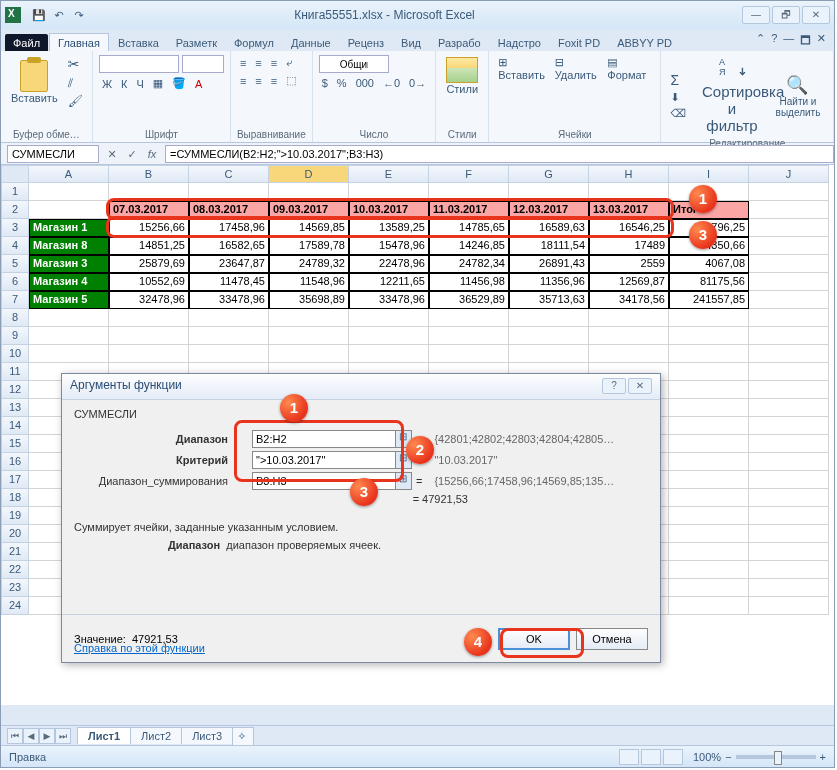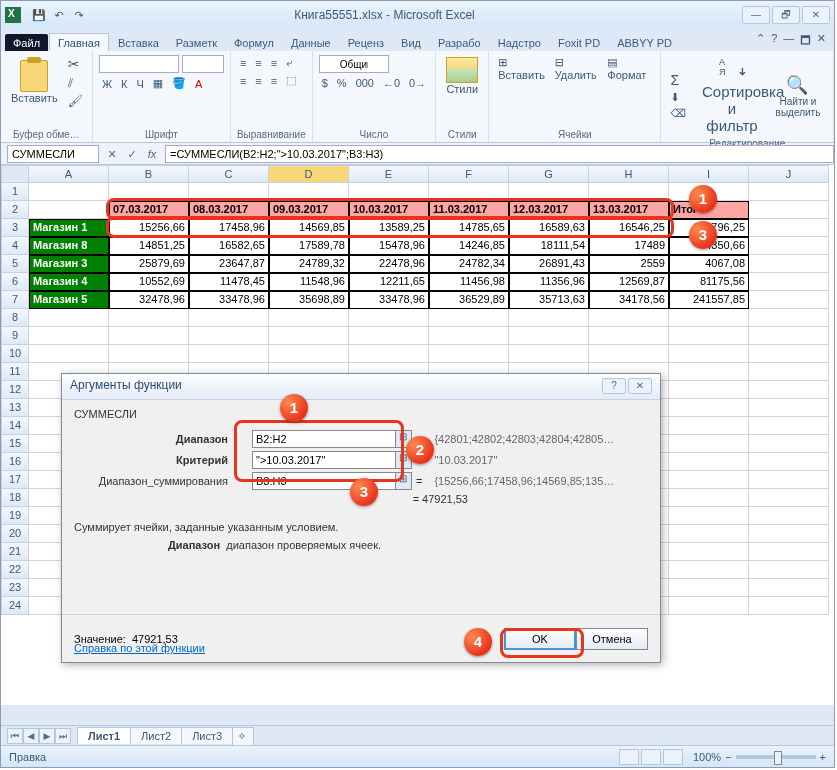--- a/index.html
+++ b/index.html
@@ -80,21 +80,21 @@
 .dialog .dfield { width: 100%; height: 18px; border: 1px solid #888; background: #fff; padding: 1px 18px 1px 3px; font-size: 11px; }
 .dialog .ref-btn { position: absolute; right: 1px; top: 1px; width: 16px; height: 16px; background: #dfe9f5; border-left: 1px solid #888; }
 .dialog .ref-btn::before { content: "⊞"; font-size: 10px; position: absolute; left: 3px; top: 0; color: #3b5a7a; }
 .dialog .deval { padding-left: 8px; color: #666; font-size: 11px; }
 .dialog .equals { padding: 0 4px; }
 .dialog .desc { margin-top: 16px; font-size: 11px; }
 .dialog .desc2 { margin-top: 6px; padding-left: 94px; font-size: 11px; }
 .dialog .dfoot { position: absolute; bottom: 0; left: 0; right: 0; height: 48px; border-top: 1px solid #c5d2e3; padding: 6px 12px; display: flex; align-items: center; }
 .dialog .result { font-size: 11px; }
 .dialog .help-link { position: absolute; left: 12px; bottom: 8px; color: #0066cc; text-decoration: underline; font-size: 11px; }
-.dialog .btns { margin-left: auto; display: flex; }
+.dialog .btns { margin-left: auto; display: flex; gap: 6px; }
 .dialog .dlg-btn { width: 72px; height: 22px; border: 1px solid #888; background: linear-gradient(#fdfdfe,#e4ecf7); font-size: 11px; }
 .dialog .dlg-btn.ok { border: 2px solid #4a90d9; }
 
 .sheet-tabs { position: absolute; bottom: 22px; left: 0; right: 0; height: 20px; background: #dfe9f5; border-top: 1px solid #b5c7de; display: flex; align-items: center; padding-left: 6px; gap: 0; }
 .sheet-tabs .nav { display: flex; margin-right: 6px; }
 .sheet-tabs .navbtn { width: 16px; height: 16px; border: 1px solid #b5c7de; background: #eaf3fb; font-size: 9px; text-align: center; line-height: 14px; color: #5a6a7a; }
 .sheet-tabs .stab { padding: 2px 10px; background: #f4f8fd; border: 1px solid #b5c7de; border-bottom: none; font-size: 11px; color: #3b5a7a; margin-right: -1px; }
 .sheet-tabs .stab.active { background: #fff; font-weight: bold; }
 
 .statusbar { position: absolute; bottom: 0; left: 0; right: 0; height: 22px; background: linear-gradient(#eaf3fb,#d4e6f7); border-top: 1px solid #b5c7de; display: flex; align-items: center; padding: 0 8px; font-size: 11px; color: #3b5a7a; }

